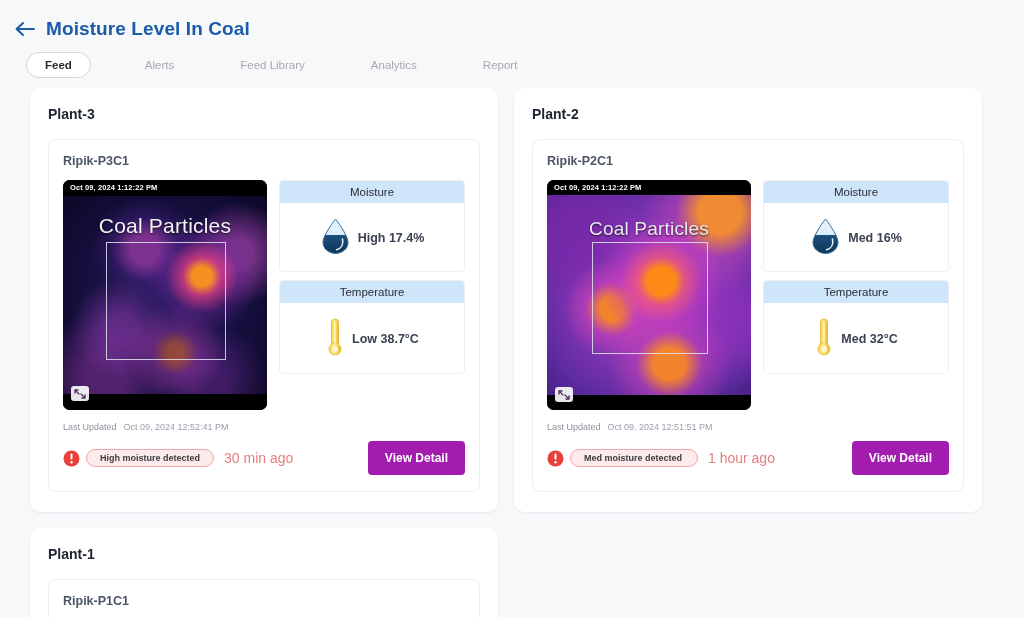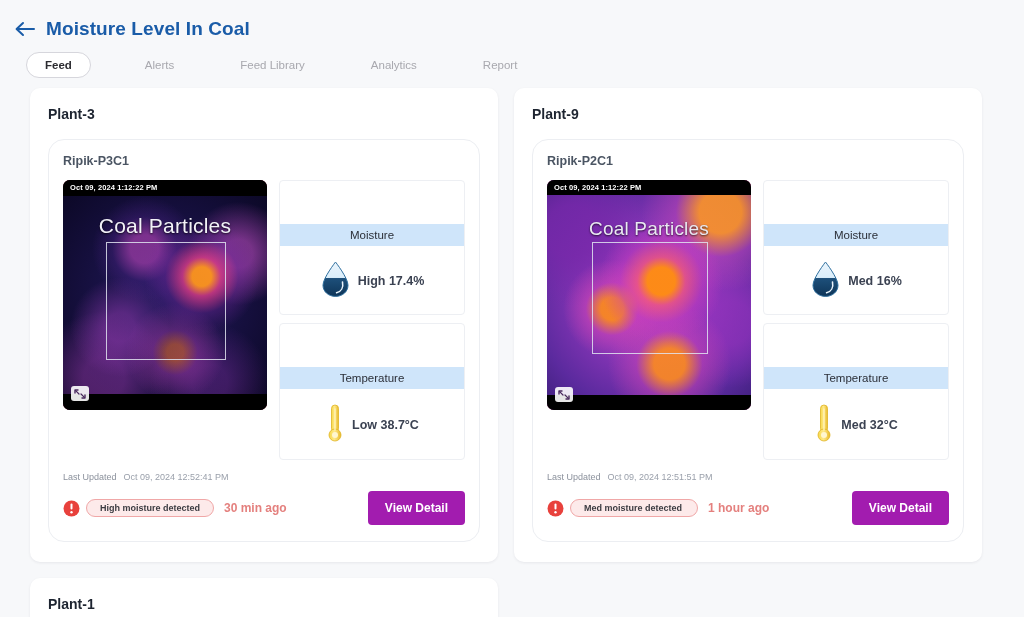--- a/index.html
+++ b/index.html
@@ -37,21 +37,21 @@
     position: absolute; left: 30px; top: 88px; width: 964px;
     display: flex; flex-wrap: wrap; gap: 16px;
   }
   .plant-card {
     width: 468px; background: #ffffff; border-radius: 10px;
     box-shadow: 0 1px 3px rgba(20,20,40,.07); padding: 18px 18px 20px 18px;
   }
   .plant-title { font-size: 14px; font-weight: bold; color: #1d2430; margin-bottom: 17px; }
 
   .feed-card {
-    border: 1px solid #eceef2; border-radius: 16px; padding: 14px 14px 16px 14px;
+    border: 1px solid #eceef2; border-radius: 8px; padding: 14px 14px 16px 14px;
   }
   .feed-name { font-size: 12.5px; font-weight: bold; color: #4b5563; margin-bottom: 12px; }
 
   .feed-body { display: flex; gap: 12px; }
 
   
   .thermal {
     position: relative; width: 204px; height: 230px; border-radius: 7px; overflow: hidden;
     flex: 0 0 204px; background: #ef4444;
   }
@@ -105,39 +105,38 @@
 
   
   .metrics { display: flex; flex-direction: column; gap: 8px; flex: 1; }
   .metric {
     border: 1px solid #edeff3; border-radius: 4px; overflow: hidden; background: #fff;
     display: flex; flex-direction: column;
   }
   .metric-head {
     background: #cfe5fa; text-align: center; font-size: 11.5px; color: #2b2f38;
     padding: 5px 11px;
-    margin-top: 43px;
   }
   .metric-body {
     flex: 1; display: flex; flex-direction: row; align-items: center; justify-content: center;
     gap: 7px; padding: 14px 0 12px 0;
   }
   .metric-value { font-size: 12.5px; font-weight: bold; color: #3b4252; }
 
   
   .feed-foot { margin-top: 12px; }
   .last-updated { font-size: 9px; color: #9aa0ab; margin-bottom: 9px; }
   .last-updated b { font-weight: normal; color: #8b919c; margin-right: 7px; }
   .foot-row { display: flex; align-items: center; }
   .alert-icon { width: 17px; height: 17px; flex: 0 0 17px; margin-right: 6px; }
   .alert-pill {
     border: 1px solid #f0a7a7; background: #fdeaea; border-radius: 11px;
     padding: 3px 13px; font-size: 9px; font-weight: bold; color: #3c3c42; min-width: 128px;
   }
-  .alert-time { font-size: 12px; color: #e4807e; margin-left: 10px; font-weight: bold; }
+  .alert-time { font-size: 14px; color: #e4807e; margin-left: 10px; }
   .view-detail {
     margin-left: auto; background: #a21caf; color: #fff; border: none; border-radius: 4px;
     font-size: 12px; font-weight: bold; padding: 10px 17px; cursor: pointer;
     font-family: "Liberation Sans", sans-serif;
   }
 </style>
 </head>
 <body>
 
 <div class="page">
@@ -245,21 +244,21 @@
             </span>
             <div class="alert-pill">High moisture detected</div>
             <div class="alert-time">30 min ago</div>
             <button class="view-detail">View Detail</button>
           </div>
         </div>
       </div>
     </div>
 
     <div class="plant-card">
-      <div class="plant-title">Plant-9</div>
+      <div class="plant-title">Plant-2</div>
       <div class="feed-card">
         <div class="feed-name">Ripik-P2C1</div>
         <div class="feed-body">
 
           <div class="thermal th-b">
             <div class="thermal-bg"></div>
             <div class="th-blackbar top"></div>
             <div class="th-blackbar bot"></div>
             <div class="thermal-ts">Oct 09, 2024 1:12:22 PM</div>
             <div class="thermal-label">Coal Particles</div>

